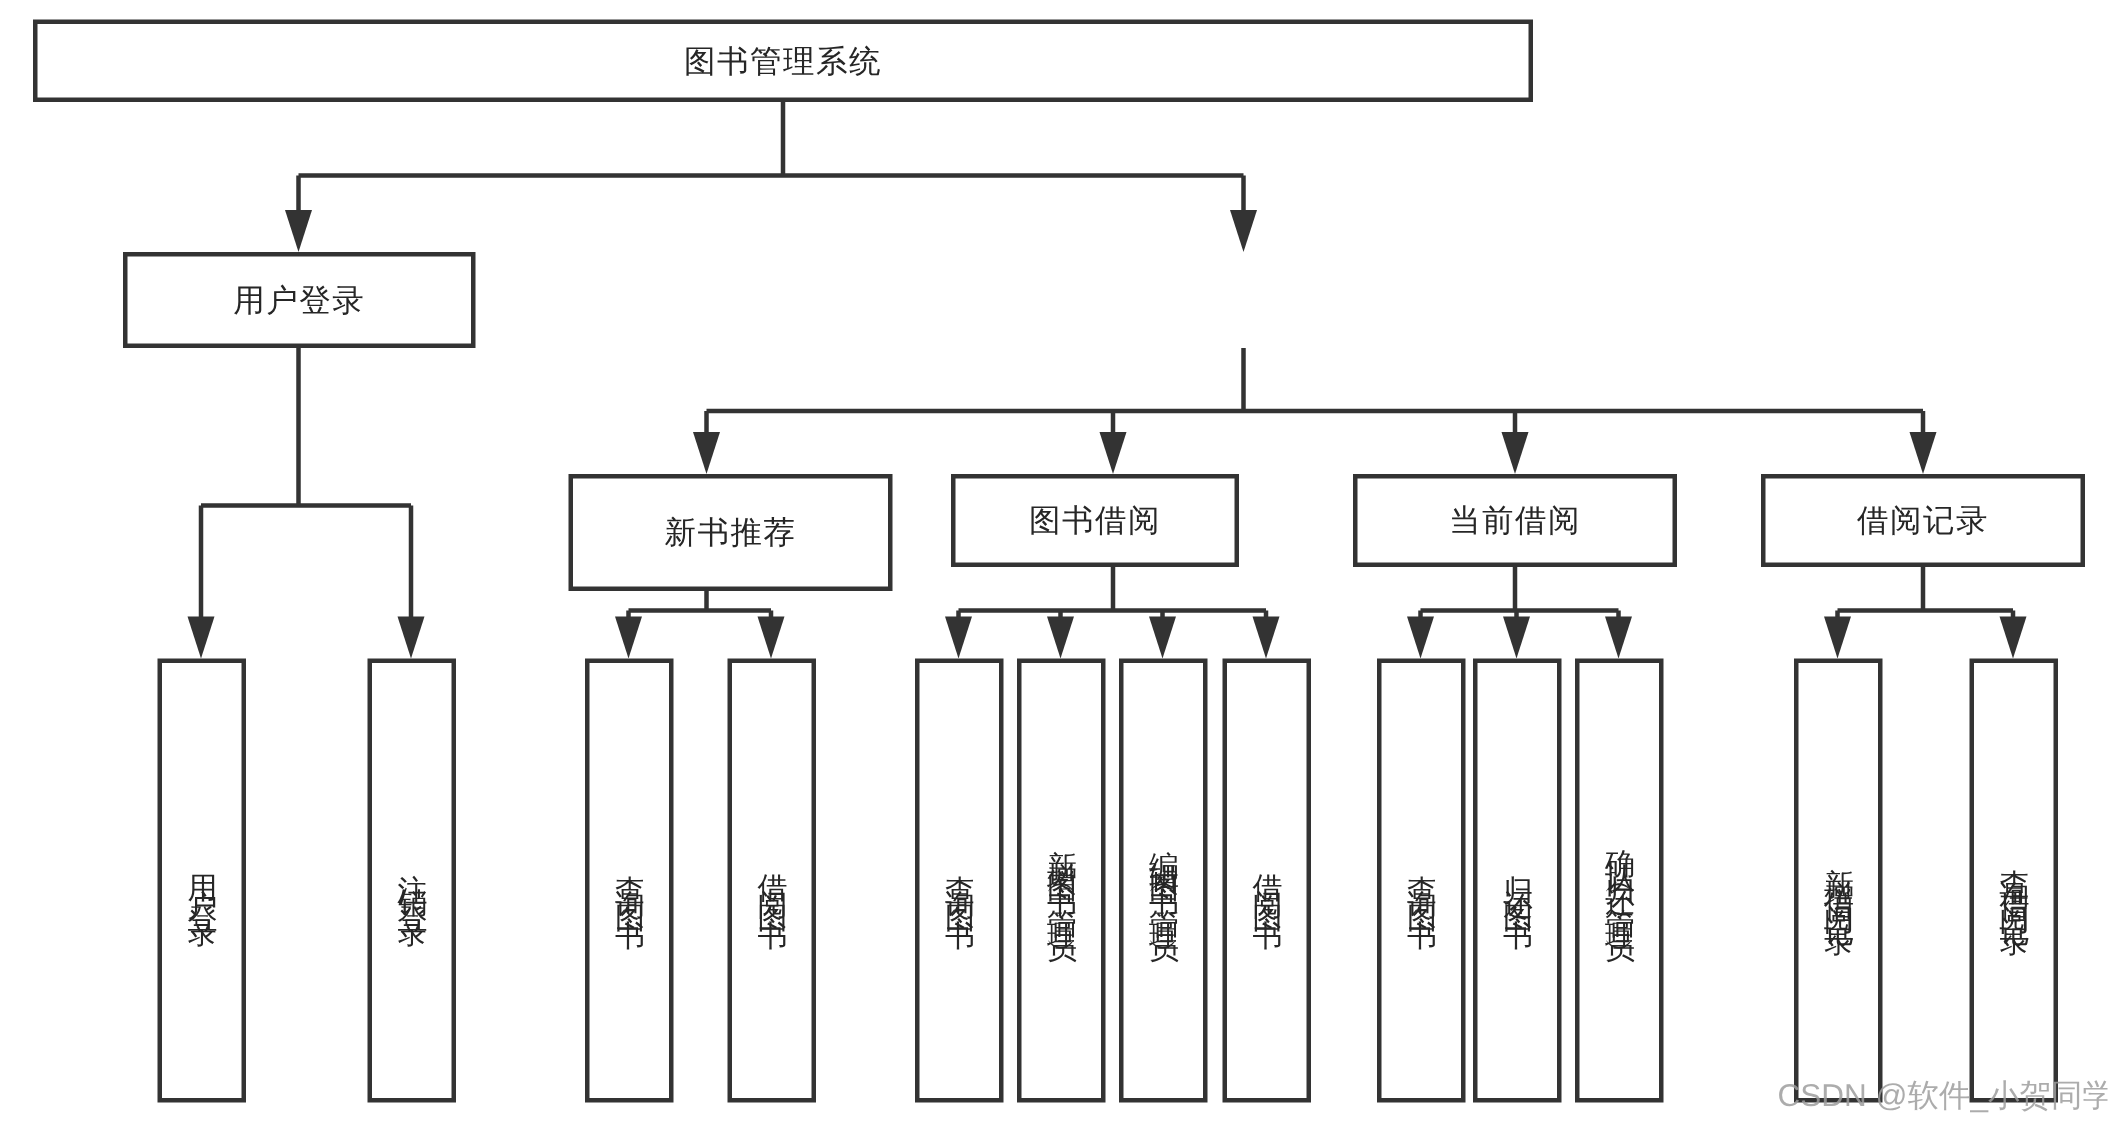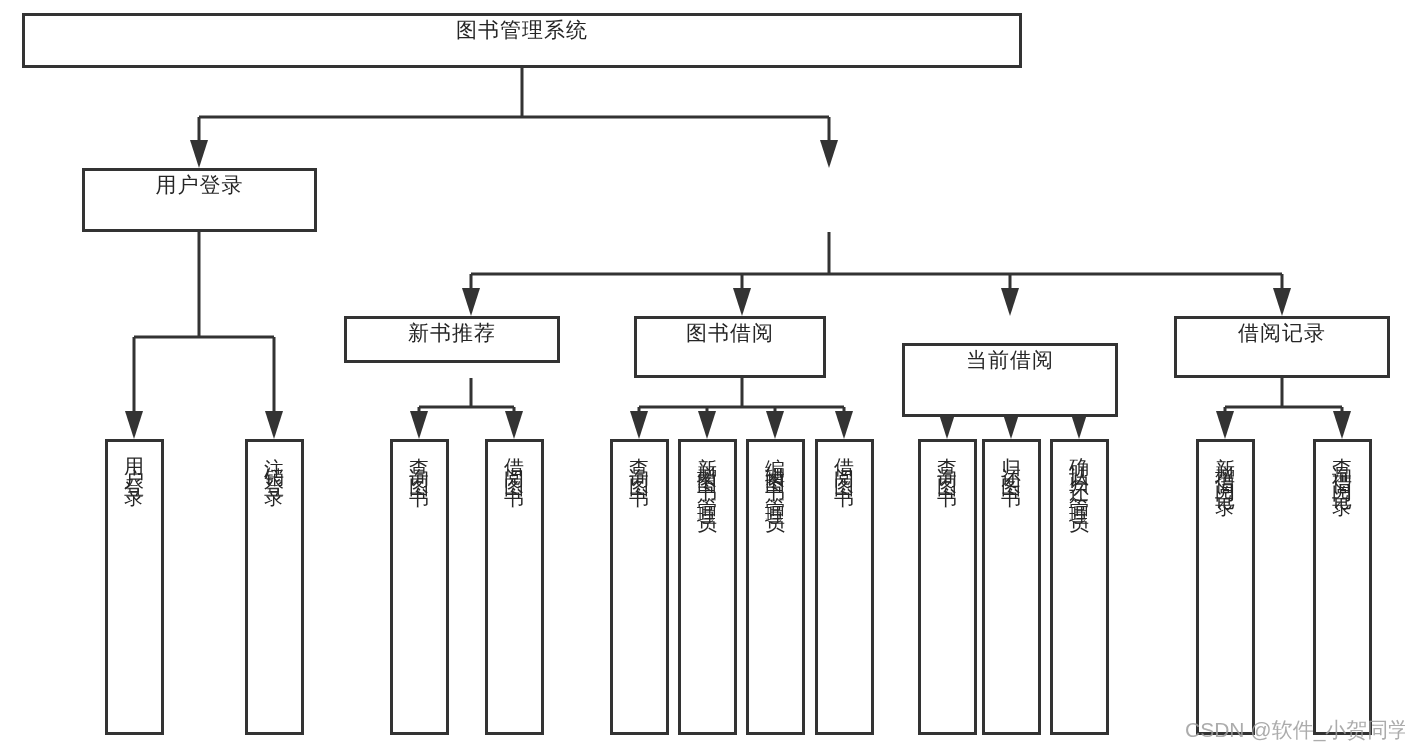--- a/index.html
+++ b/index.html
@@ -12,21 +12,21 @@
     overflow: hidden;
   }
   #canvas { position: absolute; left: 0; top: 0; width: 1405px; height: 747px; }
   #connectors { position: absolute; left: 0; top: 0; z-index: 1; }
 
   .node {
     position: absolute;
     background: #ffffff;
     border: 3px solid #333333;
     display: flex;
-    align-items: flex-start;
+    align-items: center;
     justify-content: center;
     z-index: 2;
   }
   .hlabel {
     font-size: 21px;
     letter-spacing: 1px;
     color: #262626;
     white-space: nowrap;
   }
   .leaf { width: 59px; top: 439px; height: 296px; }
@@ -40,23 +40,23 @@
     max-height: 288px;
   }
   .vlabel.long { letter-spacing: 8px; font-size: 20px; }
 
   
   #b-root   { left: 22px;  top: 13px;  width: 1000px; height: 55px; }
   
   #b-login  { left: 82px;  top: 168px; width: 235px; height: 64px; }
   #b-mgmt   { left: 712px; top: 168px; width: 235px; height: 64px; }
   
-  #b-new     { left: 344px;  top: 316px; width: 216px; height: 47px; }
+  #b-new     { left: 379px;  top: 316px; width: 216px; height: 78px; }
   #b-borrow  { left: 634px;  top: 316px; width: 192px; height: 62px; }
-  #b-current { left: 902px;  top: 316px; width: 216px; height: 74px; margin-top: 27px; }
+  #b-current { left: 902px;  top: 316px; width: 216px; height: 62px; }
   #b-record  { left: 1174px; top: 316px; width: 216px; height: 62px; }
   
   #f-userlogin { left: 105px; }
   #f-logout    { left: 245px; }
   #f-query1    { left: 390px; }
   #f-borrow1   { left: 485px; }
   #f-query2    { left: 610px; }
   #f-add       { left: 678px; }
   #f-edit      { left: 746px; }
   #f-borrow2   { left: 815px; }

